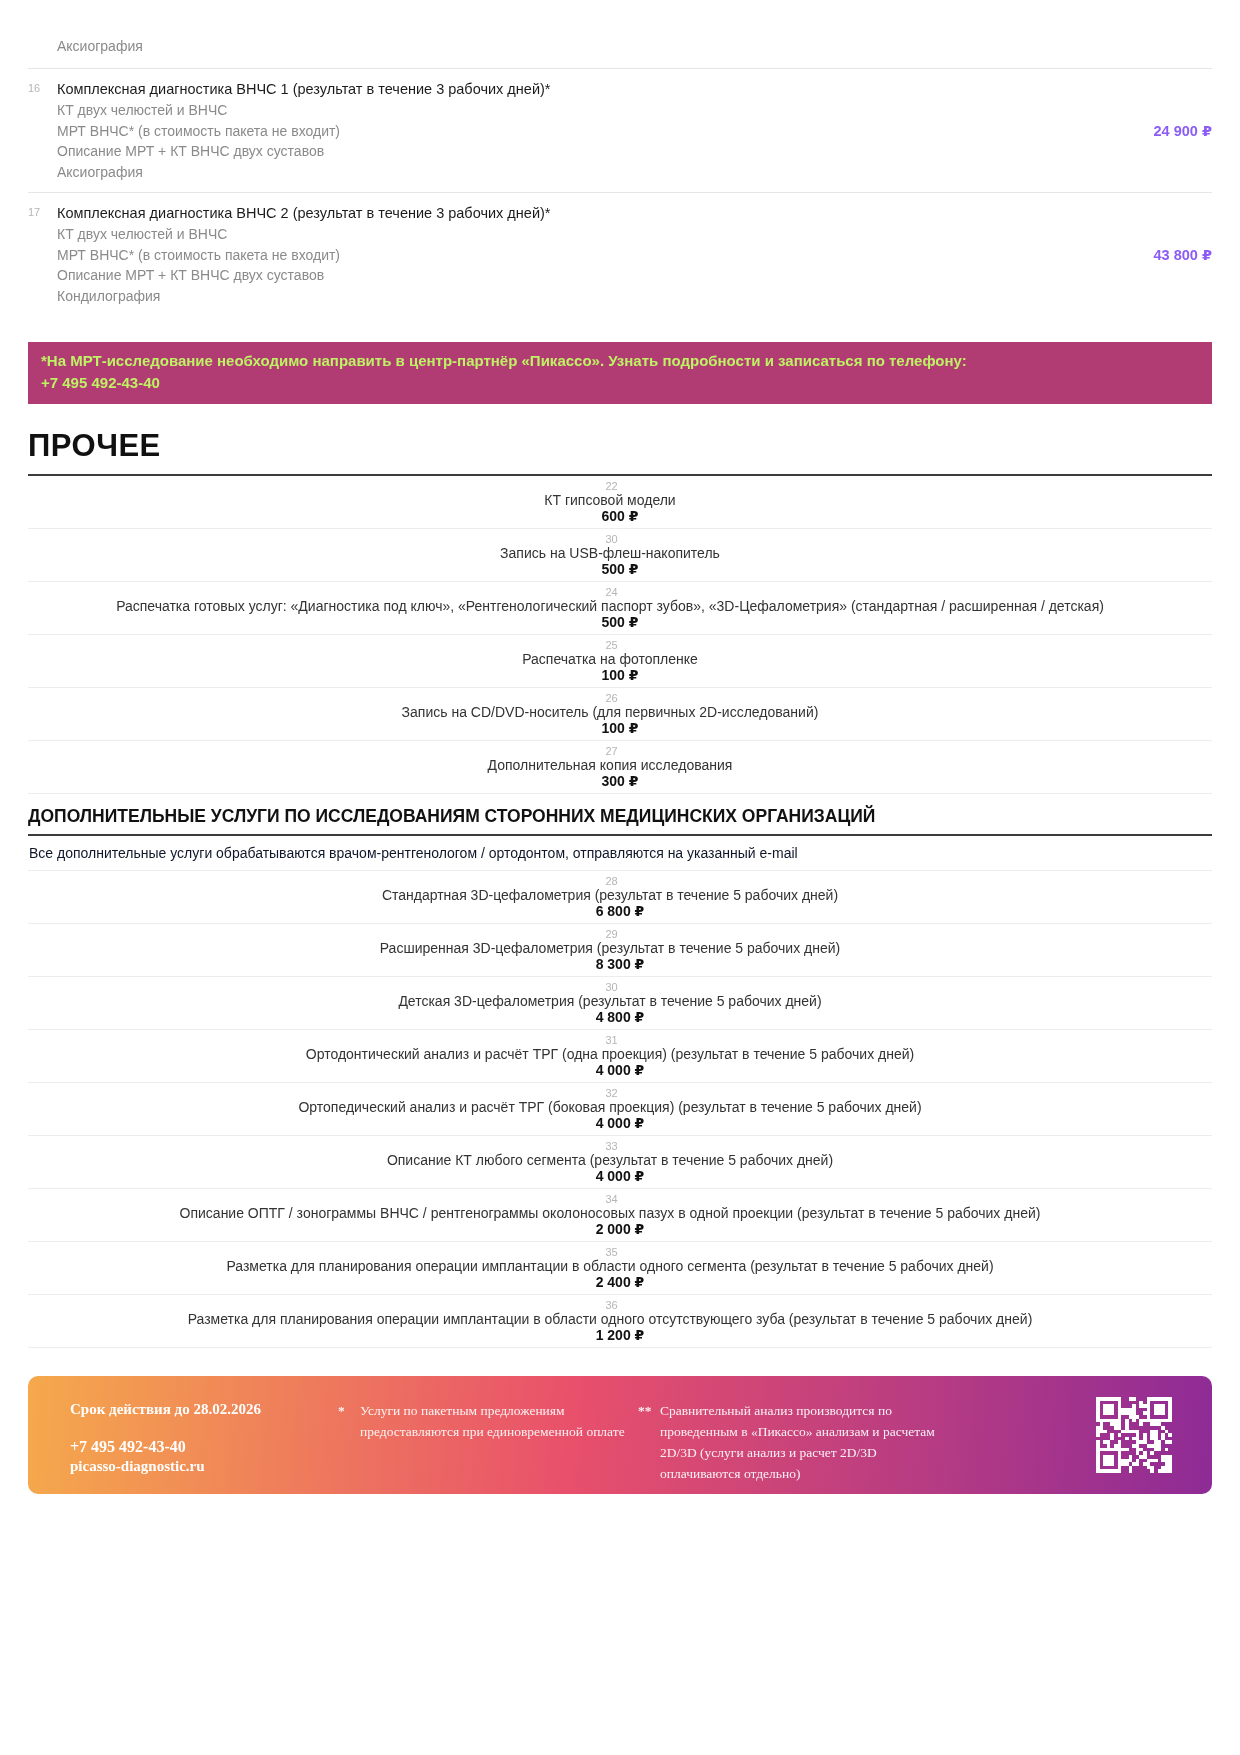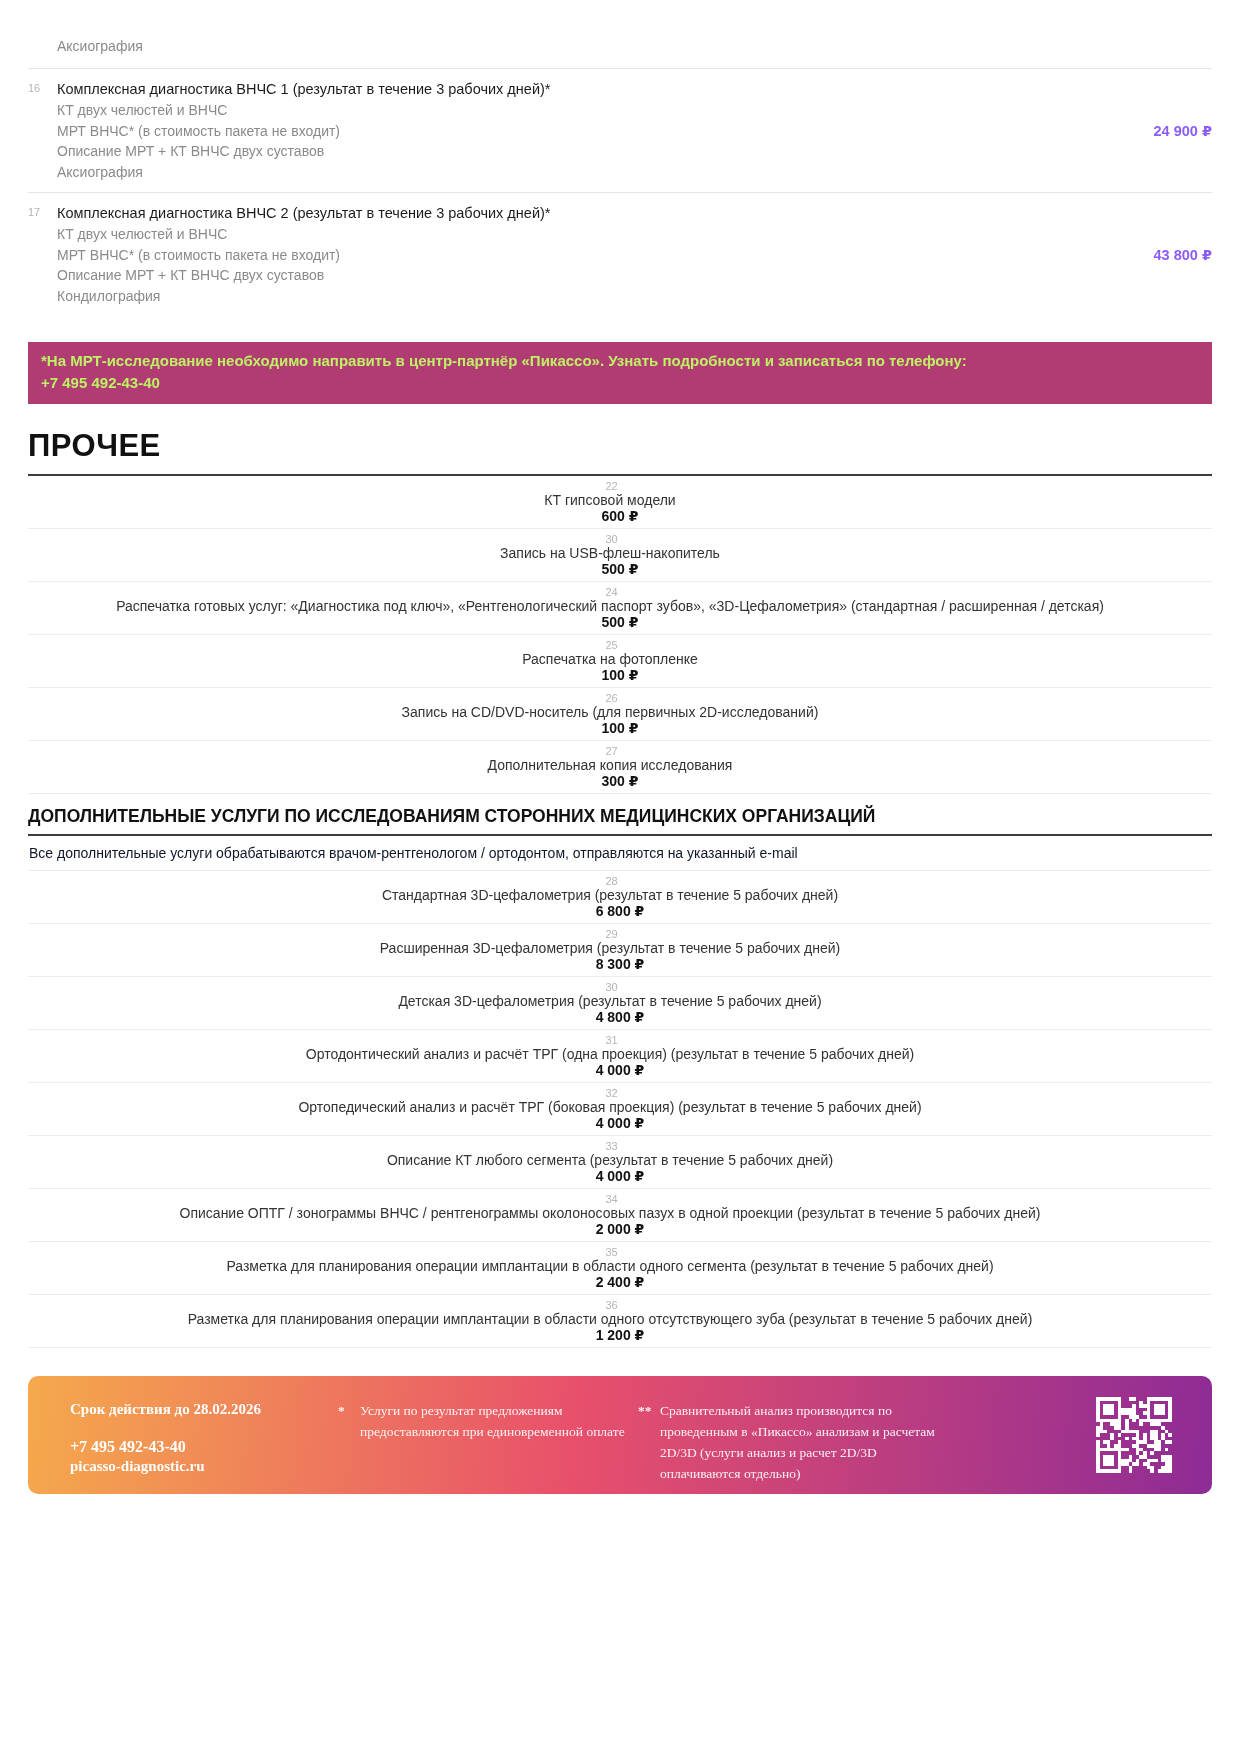--- a/index.html
+++ b/index.html
@@ -259,21 +259,21 @@
 
   <div class="footer-banner">
     <div class="fb-left">
       <div class="fb-validity">Срок действия до 28.02.2026</div>
       <div class="fb-phone">+7 495 492-43-40</div>
       <div class="fb-site">picasso-diagnostic.ru</div>
     </div>
     <div id="footer-notes" style="display:flex;">
         <div class="fb-note">
           <div class="mark">*</div>
-          <div>Услуги по результат предложениям предоставляются при единовременной оплате</div>
+          <div>Услуги по пакетным предложениям предоставляются при единовременной оплате</div>
         </div>
         <div class="fb-note">
           <div class="mark">**</div>
           <div>Сравнительный анализ производится по проведенным в «Пикассо» анализам и расчетам 2D/3D (услуги анализ и расчет 2D/3D оплачиваются отдельно)</div>
         </div>
       </div>
     <div class="fb-qr" id="qr-box">
         <svg viewBox="0 0 21 21" xmlns="http://www.w3.org/2000/svg" shape-rendering="crispEdges">
           <rect x="0" y="0" width="1" height="1" fill="#ffffff"></rect>
           <rect x="1" y="0" width="1" height="1" fill="#ffffff"></rect>

